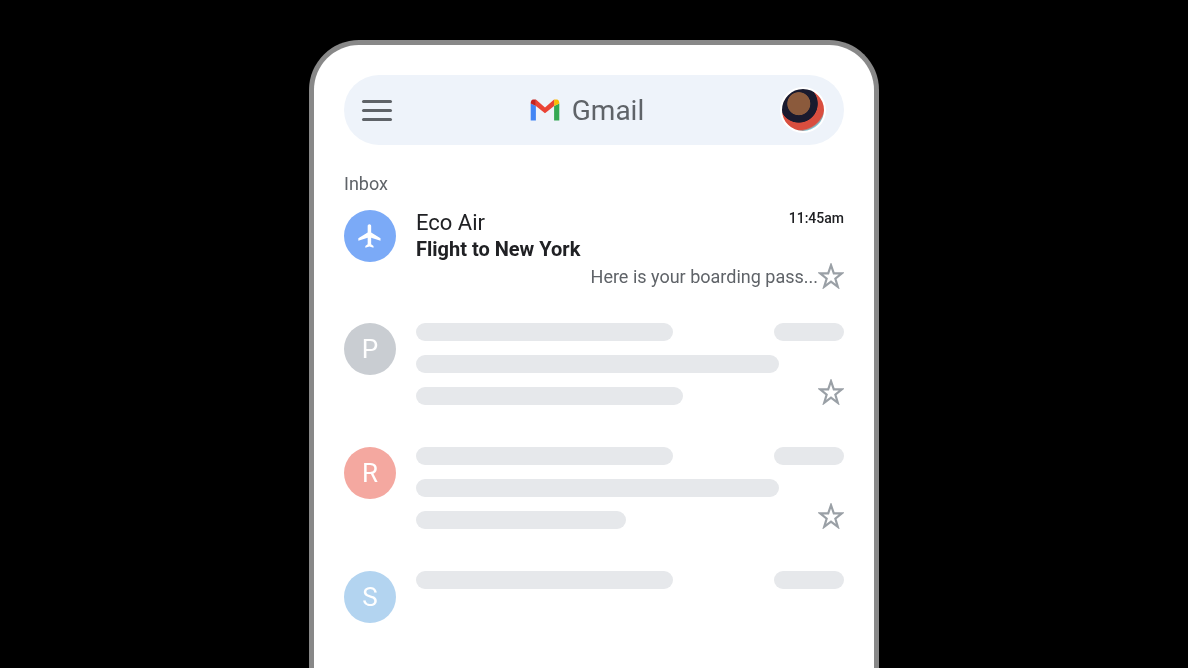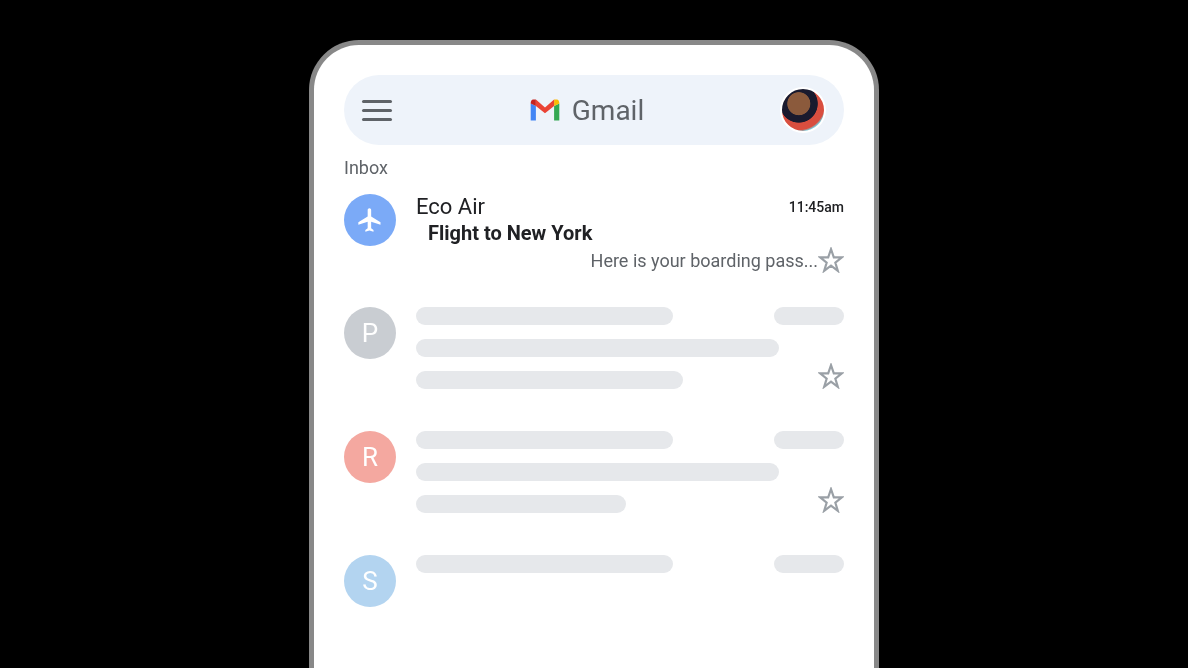--- a/index.html
+++ b/index.html
@@ -79,21 +79,21 @@
     .avatar {
       width: 46px;
       height: 46px;
       border-radius: 50%;
       background: radial-gradient(circle at 40% 35%, #8b5a3c 0%, #8b5a3c 30%, #1a1a2e 32%, #1a1a2e 50%, #d94e3f 52%, #d94e3f 70%, #7bc9d8 75%);
       cursor: pointer;
       border: 2px solid #fff;
     }
     
     .section-label {
-      margin-top: 12px;
+      margin-top: 28px;
       font-size: 18px;
       color: #5f6368;
     }
     
     .email-row {
       display: flex;
       gap: 20px;
       padding: 16px 0;
       cursor: pointer;
     }
@@ -116,41 +116,40 @@
     .avatar-lightblue { background: #b3d4f0; }
     
     .email-content {
       flex: 1;
       min-width: 0;
     }
     
     .email-top {
       display: flex;
       justify-content: space-between;
-      align-items: center;
+      align-items: flex-start;
     }
     
     .sender {
       font-size: 22px;
       color: #202124;
       font-weight: 400;
     }
     
     .time {
       font-size: 14px;
       color: #202124;
       font-weight: 500;
     }
     
     .subject {
       font-size: 20px;
       color: #202124;
       font-weight: 700;
       margin-top: 2px;
-      margin-left: 12px;
     }
     
     .snippet-row {
       display: flex;
       justify-content: flex-end;
       align-items: center;
       margin-top: 2px;
     }
     
     .snippet {

